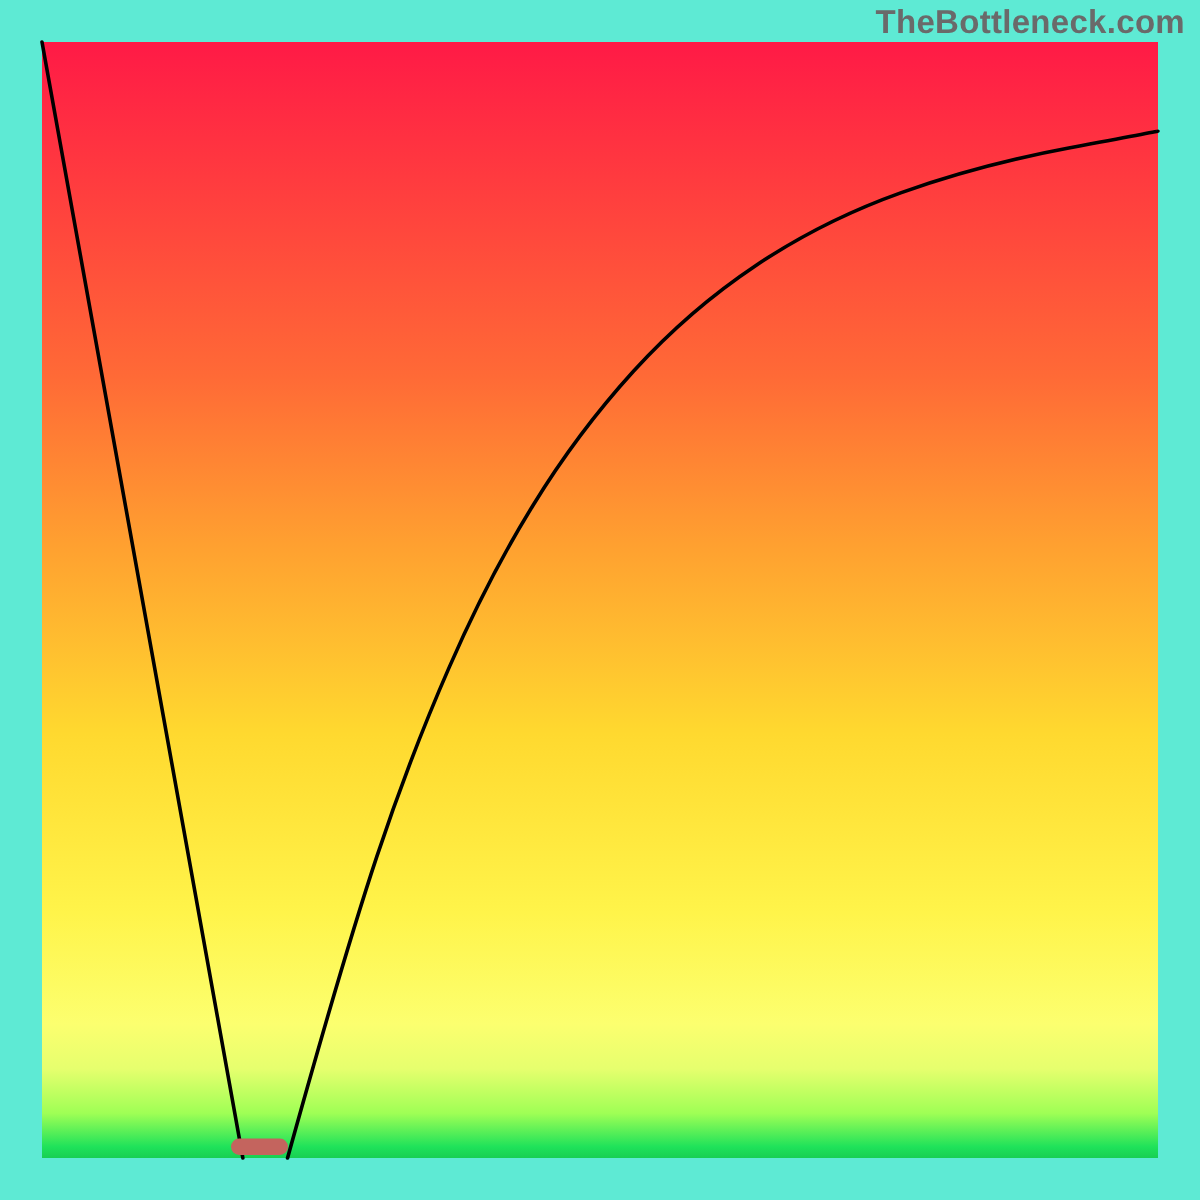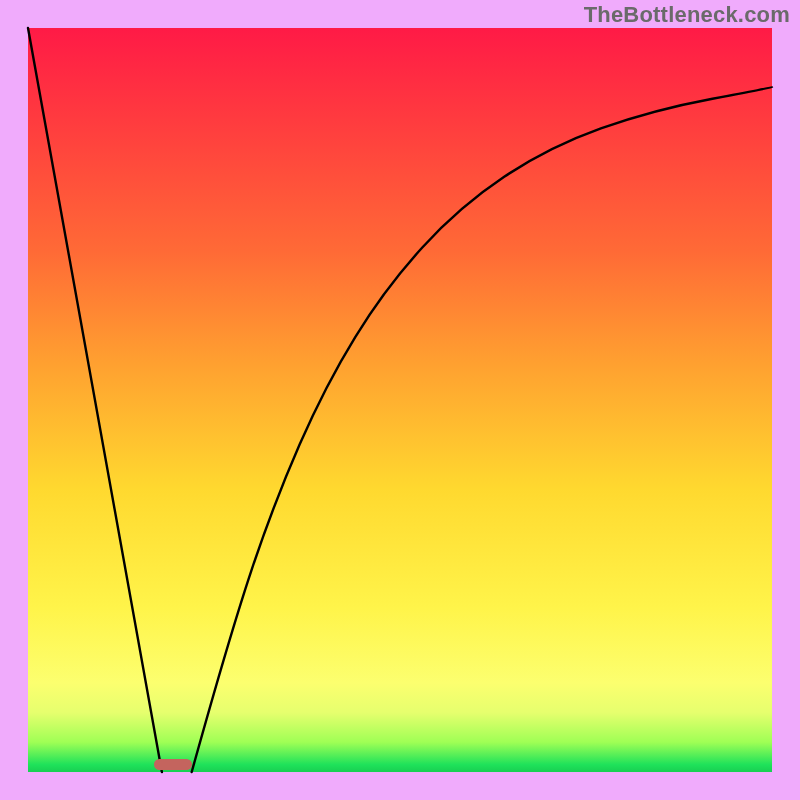--- a/index.html
+++ b/index.html
@@ -7,21 +7,21 @@
     padding: 0;
     width: 800px;
     height: 800px;
     background: #000;
     overflow: hidden;
   }
   .frame {
     position: relative;
     width: 800px;
     height: 800px;
-    background: #f0abfc;
+    background: #5eead4;
   }
   .plot-area {
     position: absolute;
     left: 28px;
     top: 28px;
     width: 744px;
     height: 744px;
     
     background: linear-gradient(
       to bottom,

